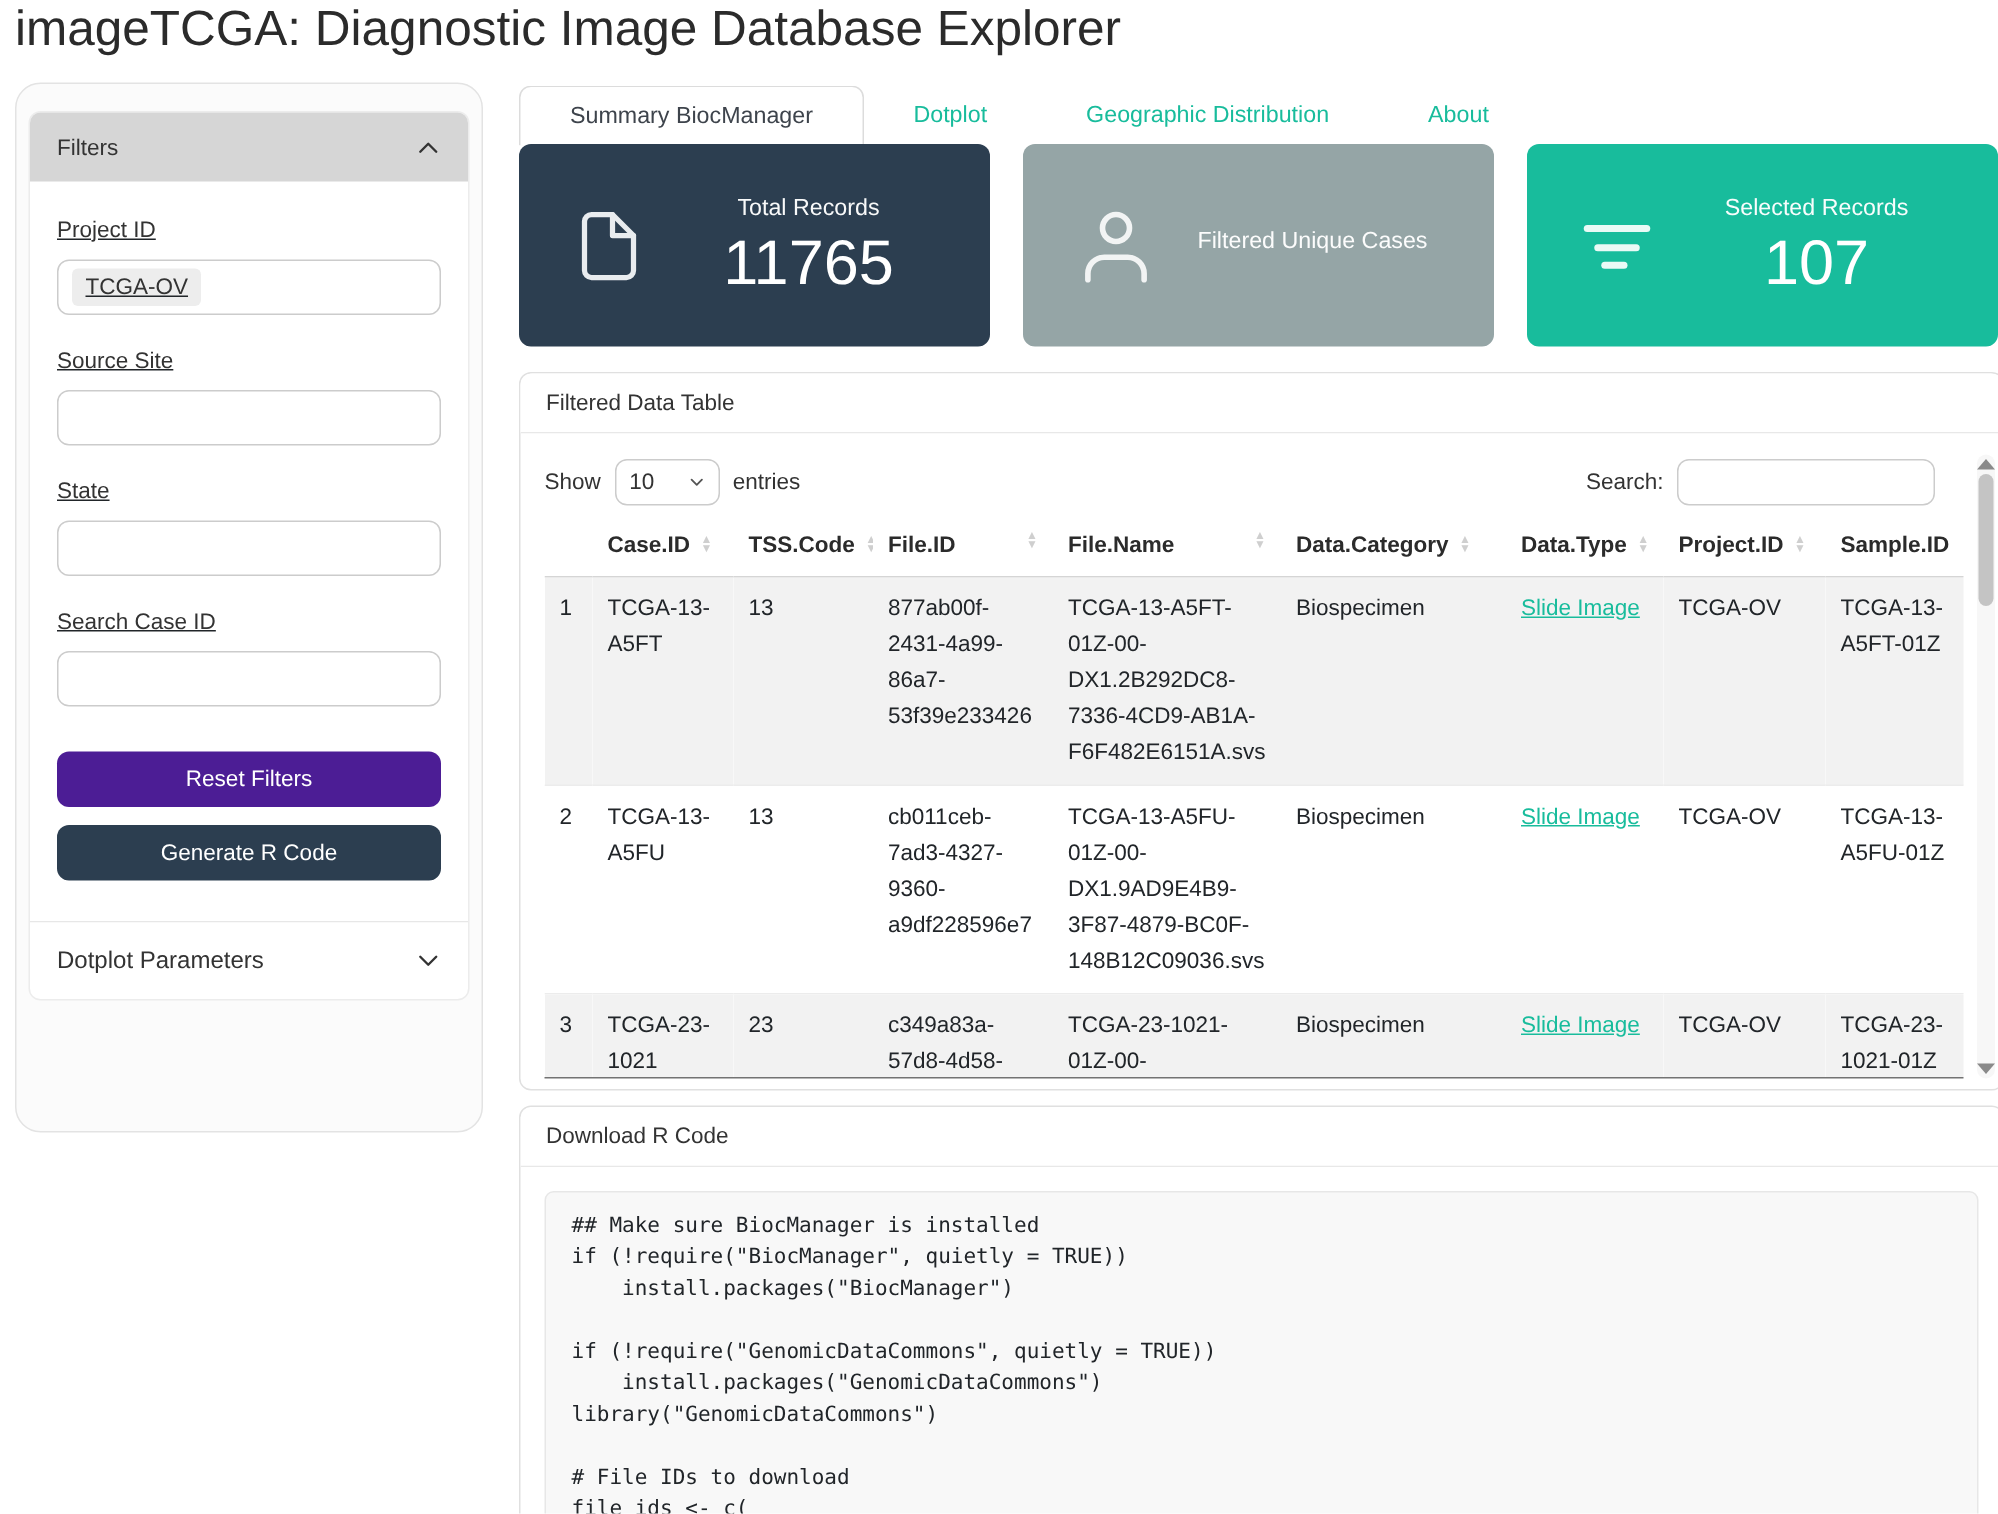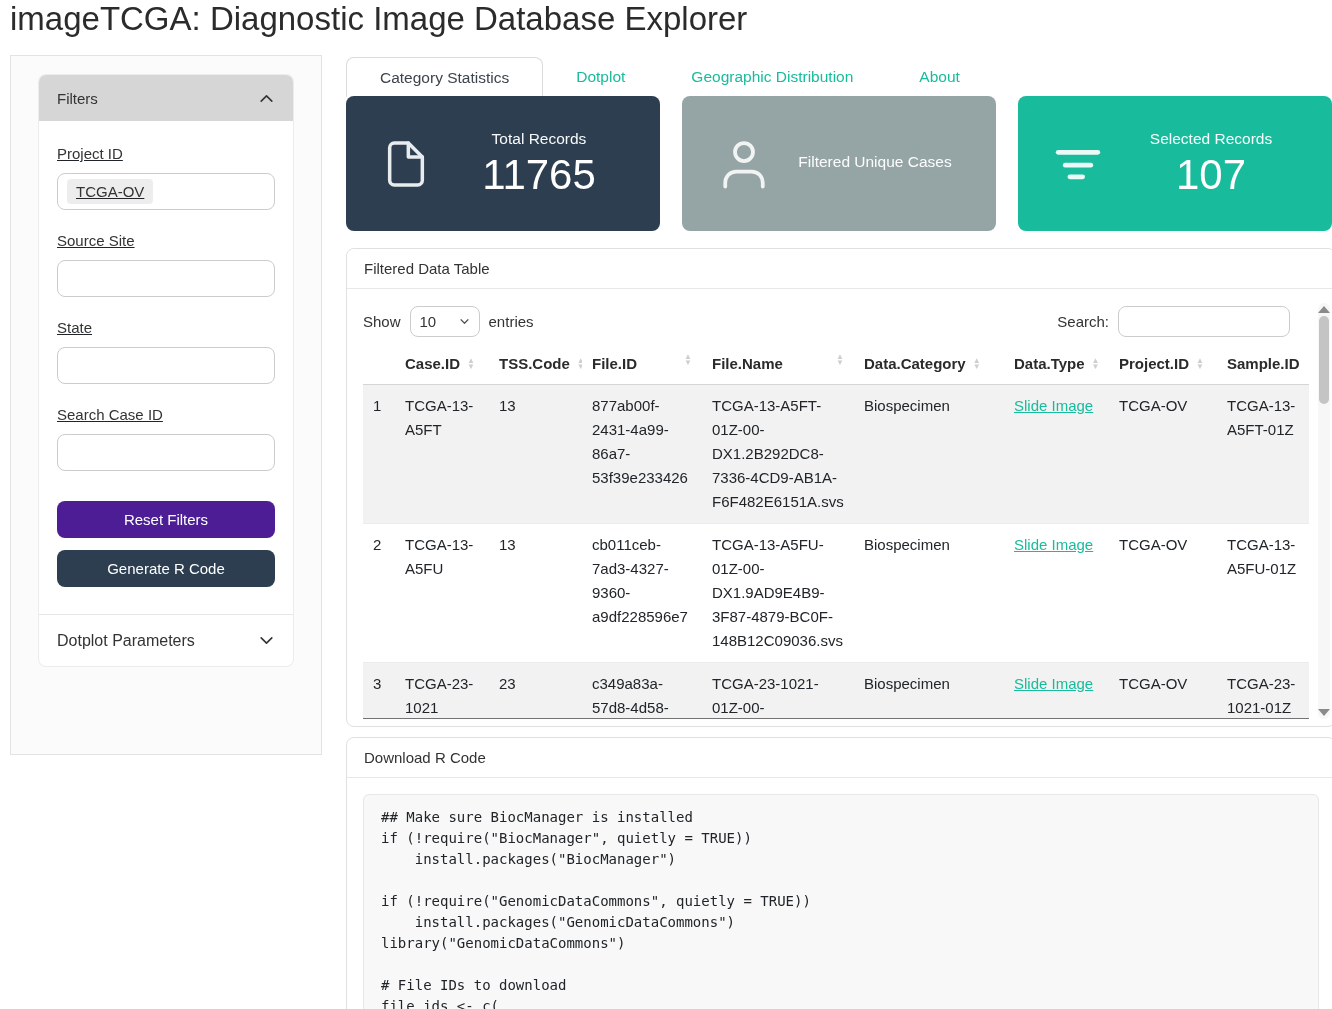--- a/index.html
+++ b/index.html
@@ -10,22 +10,22 @@
     font-family:"Liberation Sans", sans-serif;
   }
   .page-title {
     position:absolute; left:10px; top:0px; margin:0;
     font-size:33px; font-weight:500; color:#2b2b2b; white-space:nowrap;
   }
 
   
   .sidebar {
     position:absolute; left:10px; top:55px; width:312px; height:700px;
-    background:#fbfbfb; border:1px solid #e3e3e3; border-radius:0;
-    padding:19px 28px;
+    background:#fbfbfb; border:1px solid #e3e3e3; border-radius:17px;
+    padding:19px 9px;
   }
   .acc { background:#fff; border-radius:7px; box-shadow:0 0 0 1px #ececec; }
   .acc-header {
     background:#d6d6d6; border-radius:7px 7px 0 0; height:46px;
     display:flex; align-items:center; justify-content:space-between;
     padding:0 18px; font-size:15px; color:#333; cursor:pointer;
   }
   .acc-body { padding:24px 18px 8px; }
   .field-group { margin-bottom:22px;text-decoration:underline; }
   .field-label { font-size:15px; color:#333; margin-bottom:11px; }
@@ -165,21 +165,21 @@
     <div class="acc2-row">
       <span>Dotplot Parameters</span>
       <svg class="chev" width="17" height="17" viewBox="0 0 16 16" fill="none" stroke="#333" stroke-width="1.5" stroke-linecap="round" stroke-linejoin="round">
           <polyline points="3,5.5 8,10.5 13,5.5"></polyline>
         </svg>
     </div>
   </div>
 </div>
 
 <div class="tabs">
-  <div class="tab active">Category Statistics</div>
+  <div class="tab active">Summary BiocManager</div>
   <div class="tab">Dotplot</div>
   <div class="tab">Geographic Distribution</div>
   <div class="tab">About</div>
 </div>
 
 <div class="cards">
   <div class="stat-card card-navy">
     <svg class="card-icon" width="56" height="62" viewBox="0 0 24 24" fill="none" stroke="#e9ecef" stroke-width="1.5" stroke-linecap="round" stroke-linejoin="round">
         <path d="M13 3H7a2 2 0 0 0-2 2v14a2 2 0 0 0 2 2h10a2 2 0 0 0 2-2V9z"></path>
         <polyline points="13 3 13 9 19 9"></polyline>

